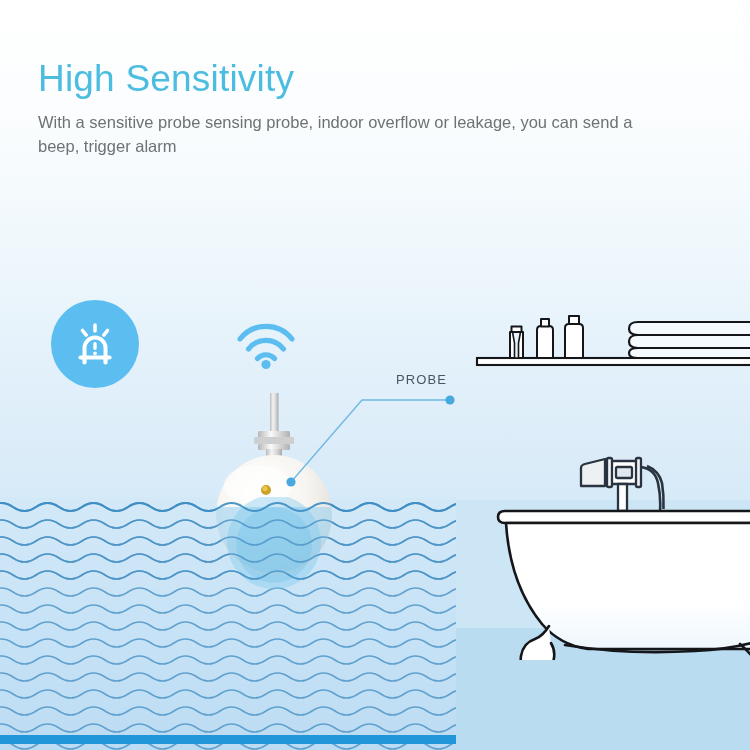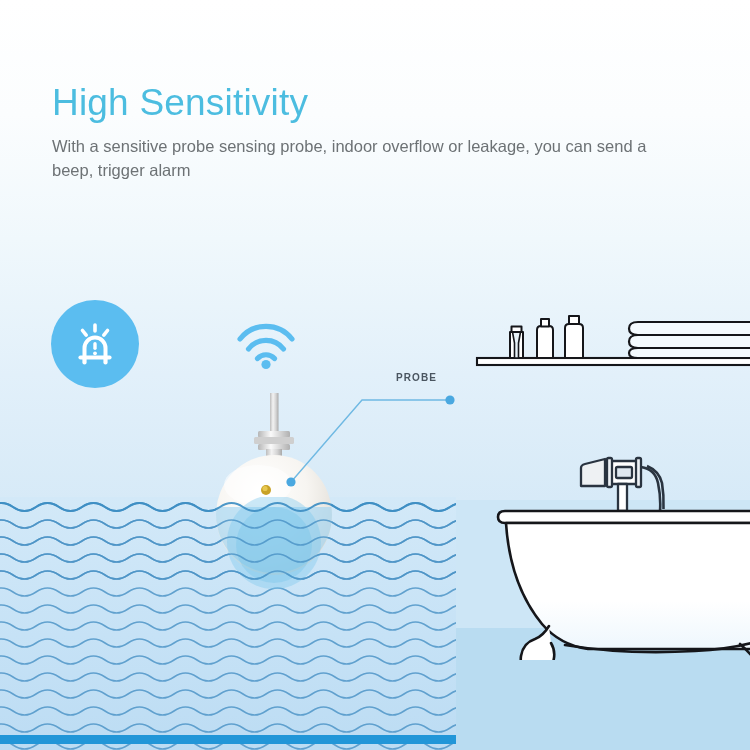--- a/index.html
+++ b/index.html
@@ -34,24 +34,23 @@
   .bg-water-right-deep {
     position: absolute;
     left: 0; top: 628px;
     width: 750px; height: 122px;
     background: #b9dcf1;
   }
 
   
   .header {
     position: absolute;
-    left: 52px;
+    left: 38px;
     top: 58px;
     width: 660px;
-    margin-top: 24px;
   }
   .title {
     font-size: 37px;
     font-weight: 300;
     color: #4cbde0;
     letter-spacing: 0.2px;
     margin: 0 0 12px 0;
     line-height: 1.12;
     font-family: "Liberation Sans", sans-serif;
   }
@@ -93,24 +92,24 @@
     left: 270px;
     top: 380px;
     width: 200px;
     height: 120px;
     overflow: visible;
   }
   .probe-label {
     position: absolute;
     left: 396px;
     top: 372px;
-    font-size: 10px;
+    font-size: 13px;
     letter-spacing: 1.1px;
     color: #4a5560;
-    font-weight: 700;
+    font-weight: 400;
   }
 
   
   .wave-field {
     position: absolute;
     left: 0;
     top: 497px;
     width: 456px;
     height: 253px;
     overflow: hidden;

